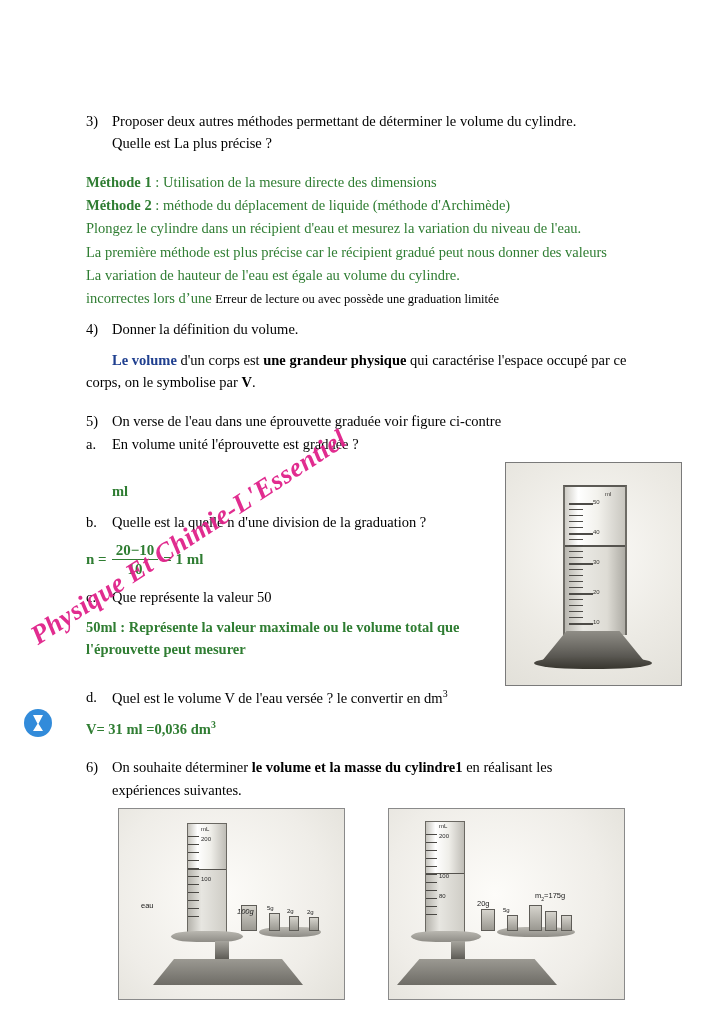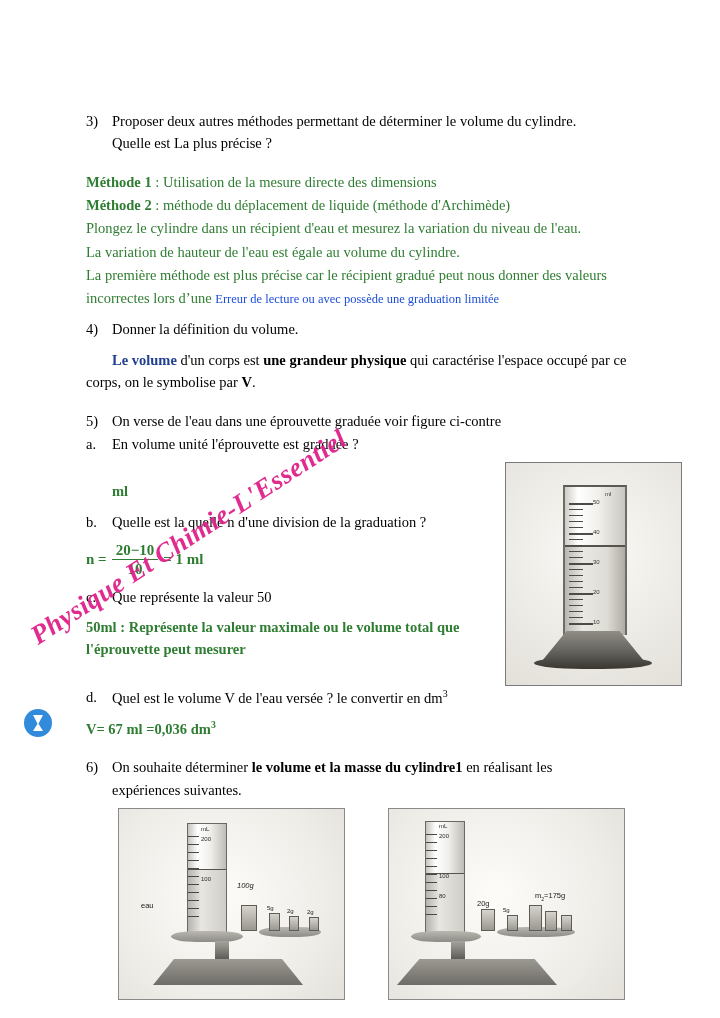--- a/index.html
+++ b/index.html
@@ -60,21 +60,21 @@
   }
   .bold { font-weight: bold; }
   .plain-line {
     font-size: 14.5px;
     line-height: 1.6;
   }
   .gap-s { height: 8px; }
   .gap-m { height: 16px; }
   .gap-l { height: 26px; }
   .small-green {
-    color: #1d4ed8;
+    color: #000000;
     font-size: 12.5px;
   }
   .ans-green {
     color: #2f7d32;
     font-weight: bold;
     font-size: 14.5px;
     line-height: 1.5;
   }
   .frac {
     display: inline-flex;
@@ -295,22 +295,22 @@
     <div class="gap-m"></div>
 
     <div class="plain-line">
       <span class="green-b">Méthode 1</span><span class="green"> : Utilisation de la mesure directe des dimensions</span>
     </div>
 
     <div class="plain-line">
       <span class="green-b">Méthode 2</span><span class="green"> : méthode du déplacement de liquide (méthode d'Archimède)</span>
     </div>
     <div class="plain-line green">Plongez le cylindre dans un récipient d'eau et mesurez la variation du niveau de l'eau.</div>
+    <div class="plain-line green">La première méthode est plus précise car le récipient gradué peut nous donner des valeurs</div>
     <div class="plain-line green">La variation de hauteur de l'eau est égale au volume du cylindre.</div>
-    <div class="plain-line green">La première méthode est plus précise car le récipient gradué peut nous donner des valeurs</div>
     <div class="plain-line">
       <span class="green">incorrectes lors d’une </span><span class="small-green">Erreur de lecture ou avec possède une graduation limitée</span>
     </div>
 
     <div class="gap-s"></div>
 
     <div class="q-line">
       <span class="q-num">4)</span>
       <span class="q-text">Donner la définition du volume.</span>
     </div>
@@ -371,21 +371,21 @@
 
     <div class="gap-l"></div>
 
     <div class="q-line">
       <span class="q-num">d.</span>
       <span class="q-text"><span>Quel est le volume V de l'eau versée ? le convertir en dm</span><sup>3</sup></span>
     </div>
 
     <div class="gap-s"></div>
 
-    <div class="ans-green"><span>V= 67 ml =0,036 dm</span><sup>3</sup></div>
+    <div class="ans-green"><span>V= 31 ml =0,036 dm</span><sup>3</sup></div>
 
     <div class="gap-m"></div>
 
     <div class="q-line">
       <span class="q-num">6)</span>
       <span class="q-text"><span>On souhaite déterminer </span><span class="bold">le volume et la masse du cylindre1</span><span> en réalisant les</span></span>
     </div>
     <div class="sub-line">expériences suivantes.</div>
 
   </div>
@@ -450,21 +450,21 @@
       <span class="bal-unit" style="left:13px; top:12px;">200</span>
       <span class="bal-unit" style="left:13px; top:52px;">100</span>
     </div>
 
     <span class="bal-txt" style="left:22px; top:92px;">eau</span>
 
     <div class="bal-plate" style="left:52px; top:122px; width:72px; height:11px;"></div>
     <div class="bal-plate" style="left:140px; top:118px; width:62px; height:10px;"></div>
 
     <div class="bal-weight" style="left:122px; top:96px; width:14px; height:24px;"></div>
-    <span class="bal-txt" style="left:118px; top:72px;font-style:italic;">100g</span>
+    <span class="bal-txt" style="left:118px; top:98px;font-style:italic;">100g</span>
 
     <div class="bal-weight" style="left:150px; top:104px; width:9px; height:16px;"></div>
     <span class="bal-txt tiny" style="left:148px; top:96px;">5g</span>
 
     <div class="bal-weight" style="left:170px; top:107px; width:8px; height:13px;"></div>
     <span class="bal-txt tiny" style="left:168px; top:99px;">2g</span>
 
     <div class="bal-weight" style="left:190px; top:108px; width:8px; height:12px;"></div>
     <span class="bal-txt tiny" style="left:188px; top:100px;">2g</span>
 

